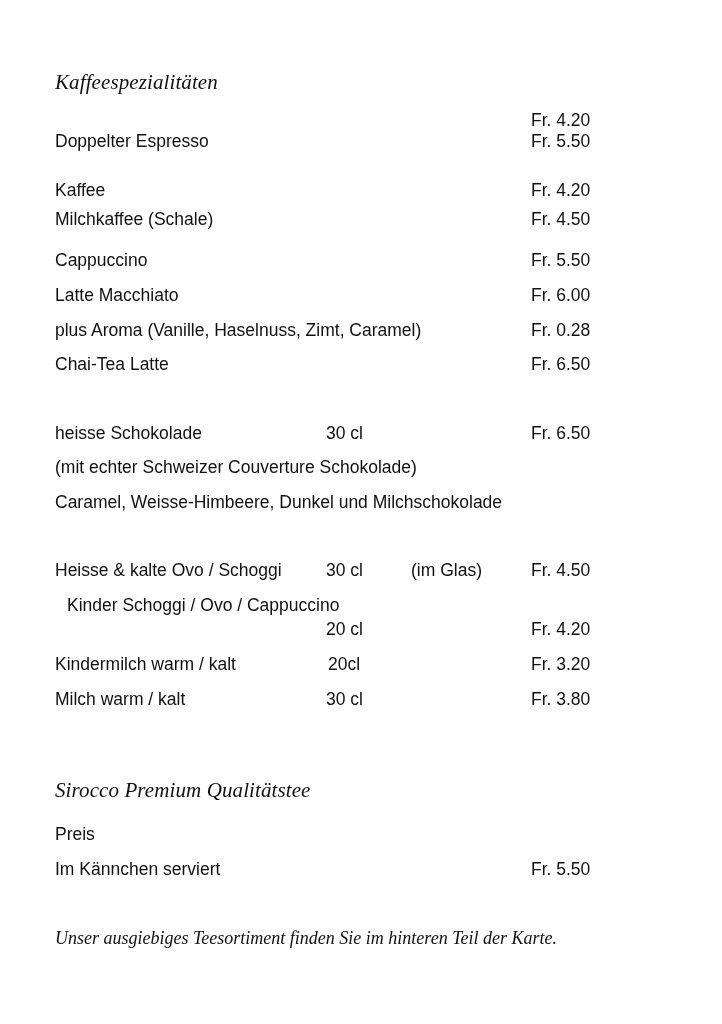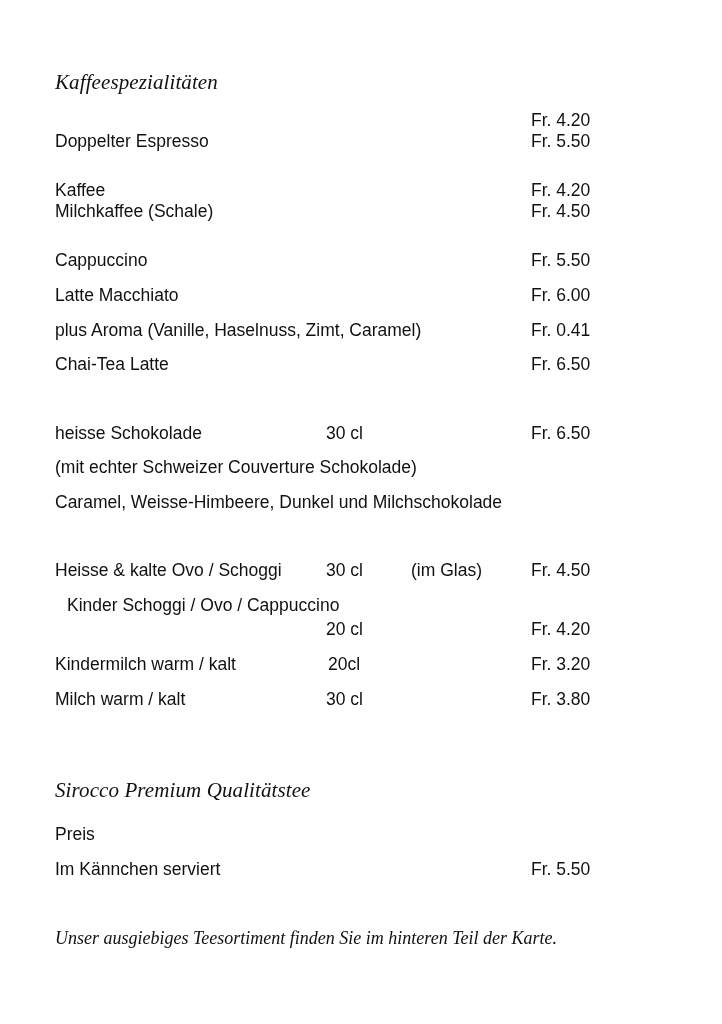--- a/index.html
+++ b/index.html
@@ -83,35 +83,35 @@
     <span class="price">Fr. 4.20</span>
   </div>
   <div class="row" style="top:129px;">
     <span class="name">Doppelter Espresso</span>
     <span class="price">Fr. 5.50</span>
   </div>
   <div class="row" style="top:178px;">
     <span class="name">Kaffee</span>
     <span class="price">Fr. 4.20</span>
   </div>
-  <div class="row" style="top:199px;">
+  <div class="row" style="top:207px;">
     <span class="name">Milchkaffee (Schale)</span>
     <span class="price">Fr. 4.50</span>
   </div>
   <div class="row" style="top:248px;">
     <span class="name">Cappuccino</span>
     <span class="price">Fr. 5.50</span>
   </div>
   <div class="row" style="top:283px;">
     <span class="name">Latte Macchiato</span>
     <span class="price">Fr. 6.00</span>
   </div>
   <div class="row" style="top:318px;">
     <span class="name">plus  Aroma (Vanille, Haselnuss, Zimt, Caramel)</span>
-    <span class="price">Fr. 0.41</span>
+    <span class="price">Fr. 0.28</span>
   </div>
   <div class="row" style="top:352px;">
     <span class="name">Chai-Tea Latte</span>
     <span class="price">Fr. 6.50</span>
   </div>
 
   <div class="row" style="top:421px;">
     <span class="name">heisse Schokolade</span>
     <span class="size">30 cl</span>
     <span class="price">Fr. 6.50</span>

